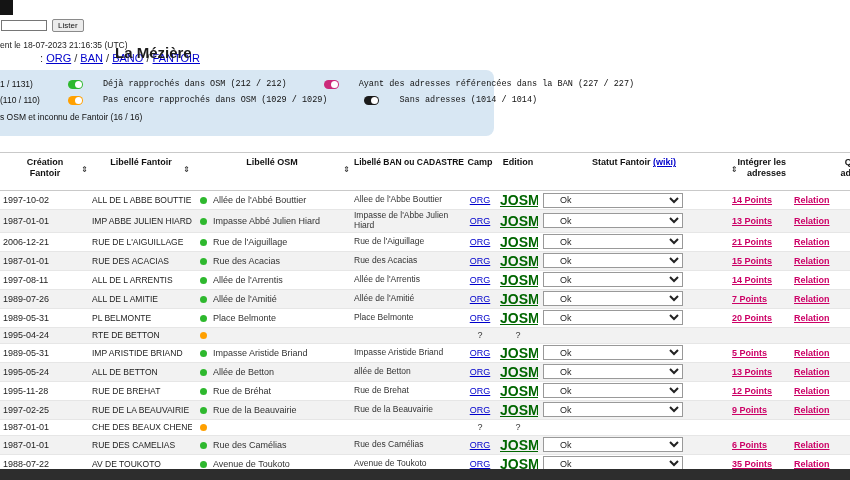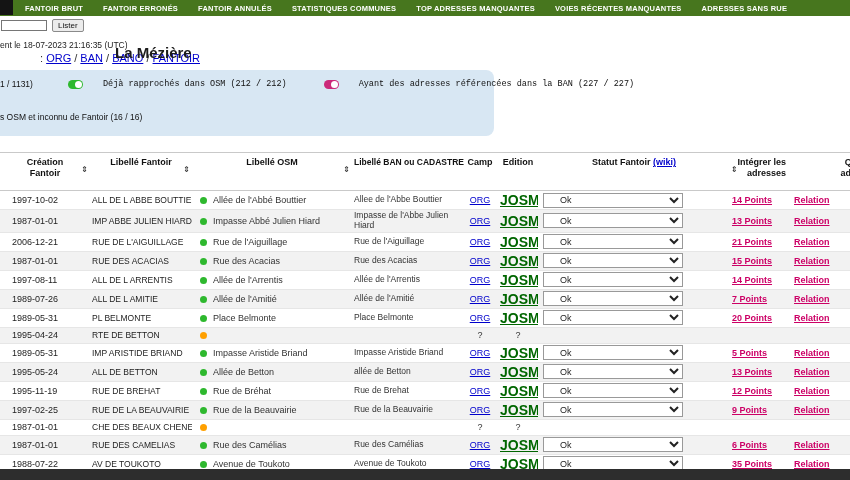--- a/index.html
+++ b/index.html
@@ -43,21 +43,21 @@
   th.c-ban .th-label { font-size:8.5px; white-space:nowrap; }
   th.c-carte, th.c-edition { text-align:center; }
   th.c-points { text-align:right; padding-right:4px; }
   .sort { font-size:8px; color:#333; position:absolute; }
   .sort.right { right:2px; top:12px; }
   .sort.left { left:1px; top:12px; }
 
   td { font-size:9px; color:#222; padding:1px 2px; border-bottom:1px solid #e6e6e6; vertical-align:middle; overflow:hidden; white-space:nowrap; }
   tbody tr { height:16px; }
   tbody tr:nth-child(even) { background:#f2f2f2; }
-  td.c-creation { padding-left:12px; }
+  td.c-creation { padding-left:3px; }
   td.c-fantoir { font-size:8.5px; }
   td.c-osm { padding-left:8px; }
   td.c-ban { white-space:normal; line-height:1.15; color:#333; font-size:8.5px; }
   .osm-text { color:#333; font-size:9px; }
   .dot { display:inline-block; width:7px; height:7px; border-radius:50%; margin-right:6px; vertical-align:-1px; }
   .dot.green { background:var(--dot-green,#2eb82e); }
   .dot.orange { background:var(--dot-orange,#ffa000); }
   td.c-carte, td.c-edition { text-align:center; }
   .josm-link { color:var(--josm-green,#006600); font-weight:700; text-decoration:underline; font-size:14px; }
   .q { color:#333; }
@@ -66,49 +66,45 @@
   td.c-relation { padding-left:4px; }
   .pink-link { color:var(--pink,#cc0066); font-weight:700; text-decoration:underline; font-size:9px; white-space:nowrap; }
 
   .bottom-bar { position:absolute; left:0; top:469px; width:850px; height:11px; background:var(--bottom-bar,#2d2d2d); }
 </style>
 </head>
 <body>
 
 <div class="screen">
 
-  <div class="topnav">
-    <div class="nav-items">
-        <a href="#">FANTOIR BRUT</a>
-        <a href="#">FANTOIR ERRONÉS</a>
-        <a href="#">FANTOIR ANNULÉS</a>
-        <a href="#">STATISTIQUES COMMUNES</a>
-        <a href="#">TOP ADRESSES MANQUANTES</a>
-        <a href="#">VOIES RÉCENTES MANQUANTES</a>
-        <a href="#">ADRESSES SANS RUE</a>
-      </div>
-  </div>
   <div class="logo-square"></div>
 
   <input class="search" type="text" value="" style="">
   <button class="lister">Lister</button>
 
   <div class="meta-line">ent le 18-07-2023 21:16:35 (UTC)</div>
 
   <div class="links-line"><span class="sep">:</span> <a class="blue-link" href="#">ORG</a><span class="sep"> / </span><a class="blue-link" href="#">BAN</a><span class="sep"> / </span><a class="blue-link" href="#">BANO</a><span class="sep"> / </span><a class="blue-link" href="#">FANTOIR</a></div>
 
   <h1 class="title">La Mézière</h1>
 
   <div class="legend-box">
     <div class="legend-row" style="top:9px">
       <span class="frag">1 / 1131)</span>
       <span class="toggle green"></span>
       <span class="lbl">Déjà rapprochés dans OSM (212 / 212)</span>
       <span class="toggle pink"></span>
       <span class="lbl">Ayant des adresses référencées dans la BAN (227 / 227)</span>
+    </div>
+    <div class="legend-row" style="top:25px">
+      <span class="frag">(110 / 110)</span>
+      <span class="toggle orange"></span>
+      <span class="lbl">Pas encore rapprochés dans OSM (1029 / 1029)</span>
+      <span class="toggle black"></span>
+      <span class="lbl">Sans adresses (1014 / 1014)</span>
     </div>
     <div class="legend-row" style="top:42px">
       <span>s OSM et inconnu de Fantoir (16 / 16)</span>
     </div>
   </div>
 
   <div class="table-wrap">
     <table>
       <colgroup>
         <col style="width:90px">
@@ -254,21 +250,21 @@
             <td class="c-osm"><span class="dot green"></span><span class="osm-text">Allée de Betton</span></td>
             <td class="c-ban">allée de Betton</td>
             <td class="c-carte"><a class="blue-link" href="#">ORG</a></td>
             <td class="c-edition"><a class="josm-link" href="#">JOSM</a></td>
             <td class="c-statut"><select class="statut-select"><option>Ok</option></select></td>
             <td class="c-points"><a class="pink-link" href="#">13 Points</a></td>
             <td class="c-relation"><a class="pink-link" href="#">Relation</a></td>
             <td class="c-qualite"></td>
           </tr>
           <tr>
-            <td class="c-creation">1995-11-19</td>
+            <td class="c-creation">1995-11-28</td>
             <td class="c-fantoir">RUE DE BREHAT</td>
             <td class="c-osm"><span class="dot green"></span><span class="osm-text">Rue de Bréhat</span></td>
             <td class="c-ban">Rue de Brehat</td>
             <td class="c-carte"><a class="blue-link" href="#">ORG</a></td>
             <td class="c-edition"><a class="josm-link" href="#">JOSM</a></td>
             <td class="c-statut"><select class="statut-select"><option>Ok</option></select></td>
             <td class="c-points"><a class="pink-link" href="#">12 Points</a></td>
             <td class="c-relation"><a class="pink-link" href="#">Relation</a></td>
             <td class="c-qualite"></td>
           </tr>

